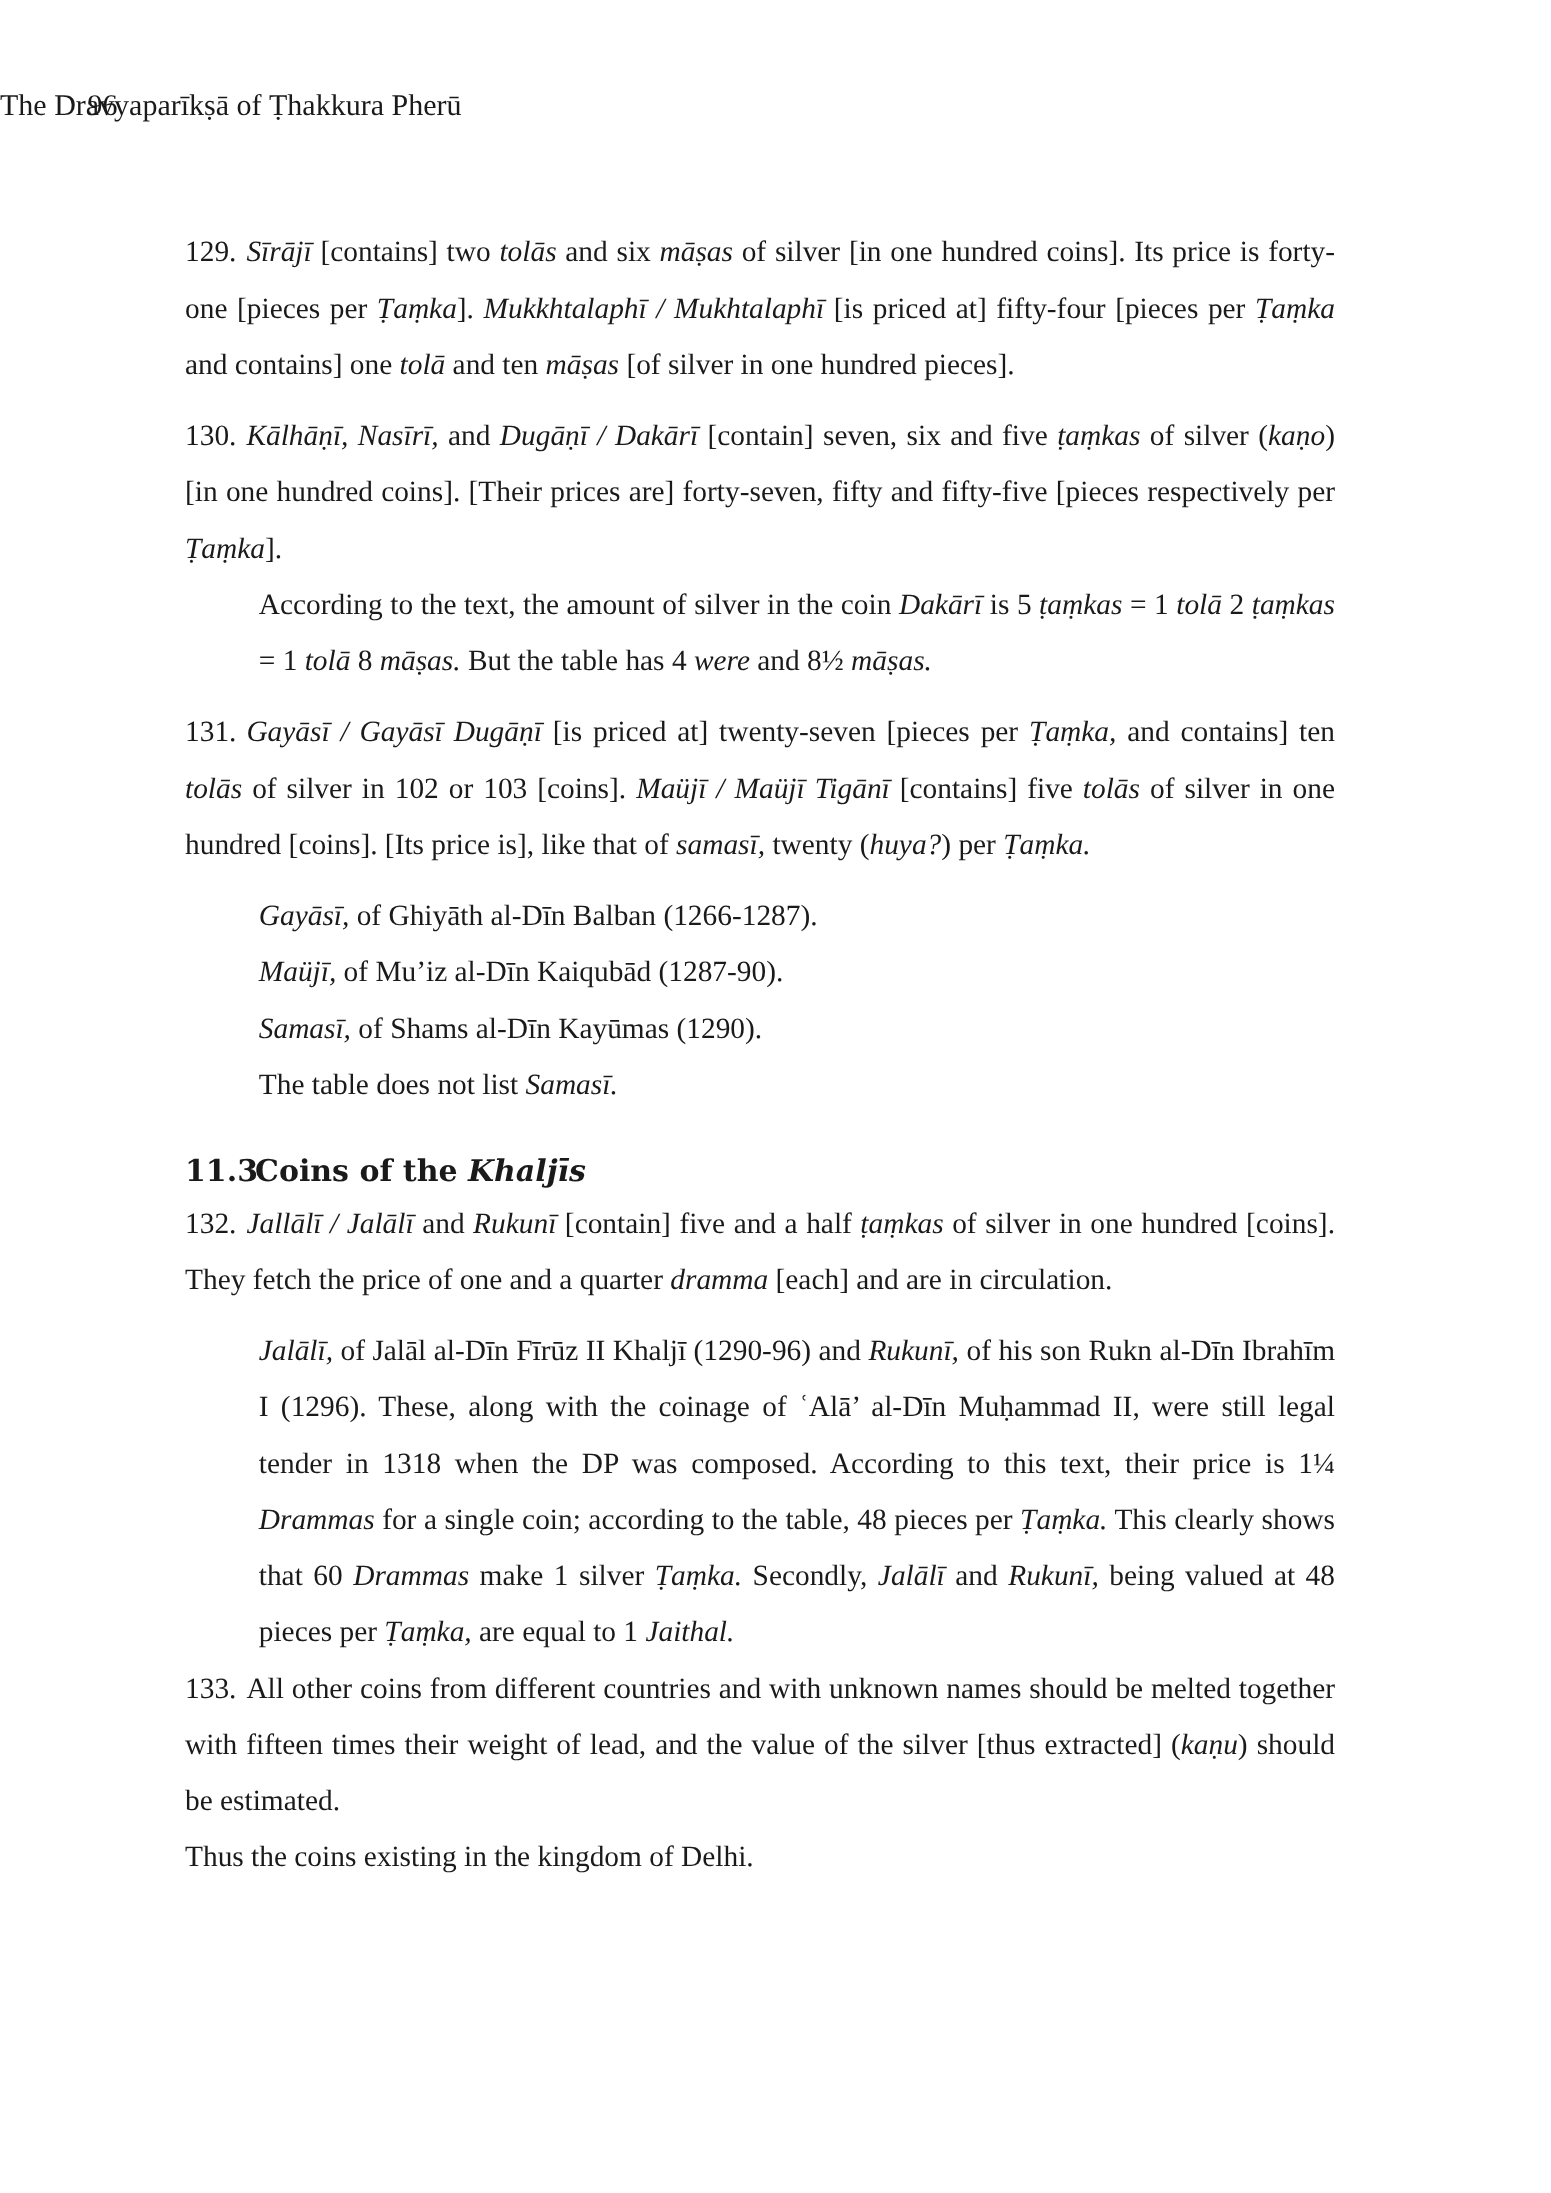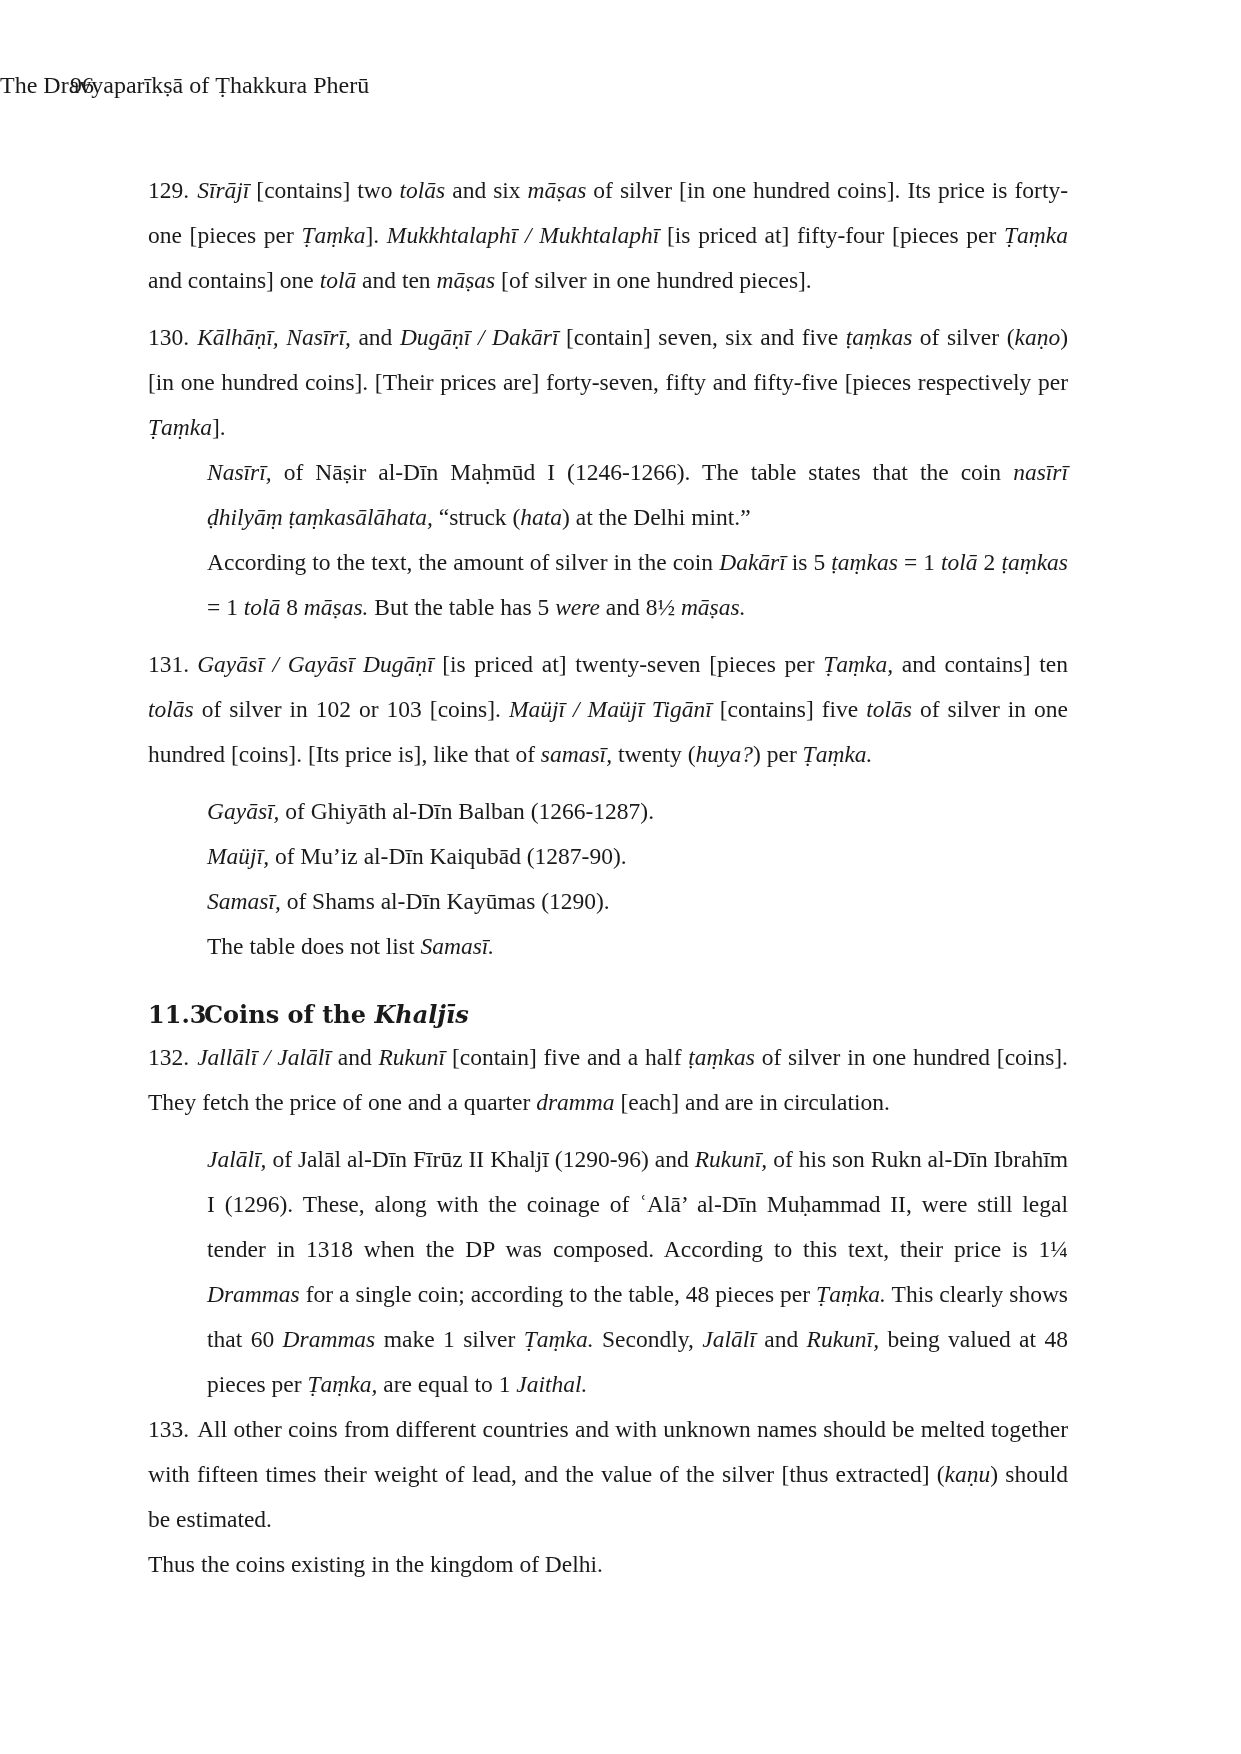--- a/index.html
+++ b/index.html
@@ -8,21 +8,21 @@
     font-family: "Liberation Serif", "DejaVu Serif", serif;
     color: #1a1a1a;
   }
   .running-head {
     position: absolute; top: 72px; left: 0; width: 1241px; height: 28px;
     font-size: 24px;
   }
   .page-number { position: absolute; left: 70px; top: 0; }
   .running-title { position: absolute; left: 0; width: 1212px; top: 0; }
   .body-text {
-    position: absolute; top: 168px; left: 148px; width: 920px;
+    position: absolute; top: 180px; left: 148px; width: 920px;
     font-size: 23.5px; line-height: 45px;
   }
   .para { margin: 0; text-align: justify; }
   .para.gap-before { margin-top: 12px; }
   .note { margin: 0 0 0 59px; text-align: justify; }
   .note.gap-before { margin-top: 12px; }
   .section-heading {
     margin: 26px 0 0 0; font-family: "DejaVu Serif", "Liberation Serif", serif;
     font-weight: bold; font-size: 24px; line-height: 40px;
   }
@@ -34,22 +34,21 @@
 <body>
 
 <div class="running-head">
   <span class="page-number">96</span>
   <span class="running-title">The Dravyaparīkṣā of Ṭhakkura Pherū</span>
 </div>
 
 <div class="body-text" id="body-text">
     <p class="para "><span class="para-num">129.</span><i>Sīrājī</i><span> [contains] two </span><i>tolās</i><span> and six </span><i>māṣas</i><span> of silver [in one hundred coins]. Its price is forty-one [pieces per </span><i>Ṭaṃka</i><span>]. </span><i>Mukkhtalaphī / Mukhtalaphī</i><span> [is priced at] fifty-four [pieces per </span><i>Ṭaṃka</i><span> and contains] one </span><i>tolā</i><span> and ten </span><i>māṣas</i><span> [of silver in one hundred pieces].</span></p>
     <p class="para gap-before"><span class="para-num">130.</span><i>Kālhāṇī, Nasīrī,</i><span> and </span><i>Dugāṇī / Dakārī</i><span> [contain] seven, six and five </span><i>ṭaṃkas</i><span> of silver (</span><i>kaṇo</i><span>) [in one hundred coins]. [Their prices are] forty-seven, fifty and fifty-five [pieces respectively per </span><i>Ṭaṃka</i><span>].</span></p>
-    <p class="note "><i>Nasīrī,</i><span> of Nāṣir al-Dīn Maḥmūd I (1246-1266). The table states that the coin </span><i>nasīrī ḍhilyāṃ ṭaṃkasālāhata,</i><span> “struck (</span><i>hata</i><span>) at the Delhi mint.”</span></p>
-    <p class="note "><span>According to the text, the amount of silver in the coin </span><i>Dakārī</i><span> is 5 </span><i>ṭaṃkas</i><span> = 1 </span><i>tolā</i><span> 2 </span><i>ṭaṃkas</i><span> = 1 </span><i>tolā</i><span> 8 </span><i>māṣas.</i><span> But the table has 5 </span><i>were</i><span> and 8½ </span><i>māṣas.</i></p>
+    <p class="note "><span>According to the text, the amount of silver in the coin </span><i>Dakārī</i><span> is 5 </span><i>ṭaṃkas</i><span> = 1 </span><i>tolā</i><span> 2 </span><i>ṭaṃkas</i><span> = 1 </span><i>tolā</i><span> 8 </span><i>māṣas.</i><span> But the table has 4 </span><i>were</i><span> and 8½ </span><i>māṣas.</i></p>
     <p class="para gap-before"><span class="para-num">131.</span><i>Gayāsī / Gayāsī Dugāṇī</i><span> [is priced at] twenty-seven [pieces per </span><i>Ṭaṃka,</i><span> and contains] ten </span><i>tolās</i><span> of silver in 102 or 103 [coins]. </span><i>Maüjī / Maüjī Tigānī</i><span> [contains] five </span><i>tolās</i><span> of silver in one hundred [coins]. [Its price is], like that of </span><i>samasī,</i><span> twenty (</span><i>huya?</i><span>) per </span><i>Ṭaṃka.</i></p>
     <p class="note gap-before"><i>Gayāsī,</i><span> of Ghiyāth al-Dīn Balban (1266-1287).</span></p>
     <p class="note "><i>Maüjī,</i><span> of Mu’iz al-Dīn Kaiqubād (1287-90).</span></p>
     <p class="note "><i>Samasī,</i><span> of Shams al-Dīn Kayūmas (1290).</span></p>
     <p class="note "><span>The table does not list </span><i>Samasī.</i></p>
     <h3 class="section-heading"><span class="sec-num">11.3</span><span>Coins of the </span><i>Khaljīs</i></h3>
     <p class="para "><span class="para-num">132.</span><i>Jallālī / Jalālī</i><span> and </span><i>Rukunī</i><span> [contain] five and a half </span><i>ṭaṃkas</i><span> of silver in one hundred [coins]. They fetch the price of one and a quarter </span><i>dramma</i><span> [each] and are in circulation.</span></p>
     <p class="note gap-before"><i>Jalālī,</i><span> of Jalāl al-Dīn Fīrūz II Khaljī (1290-96) and </span><i>Rukunī,</i><span> of his son Rukn al-Dīn Ibrahīm I (1296). These, along with the coinage of ʿAlā’ al-Dīn Muḥammad II, were still legal tender in 1318 when the DP was composed. According to this text, their price is 1¼ </span><i>Drammas</i><span> for a single coin; according to the table, 48 pieces per </span><i>Ṭaṃka.</i><span> This clearly shows that 60 </span><i>Drammas</i><span> make 1 silver </span><i>Ṭaṃka.</i><span> Secondly, </span><i>Jalālī</i><span> and </span><i>Rukunī,</i><span> being valued at 48 pieces per </span><i>Ṭaṃka,</i><span> are equal to 1 </span><i>Jaithal.</i></p>
     <p class="para "><span class="para-num">133.</span><span>All other coins from different countries and with unknown names should be melted together with fifteen times their weight of lead, and the value of the silver [thus extracted] (</span><i>kaṇu</i><span>) should be estimated.</span></p>
     <p class="para "><span>Thus the coins existing in the kingdom of Delhi.</span></p>

